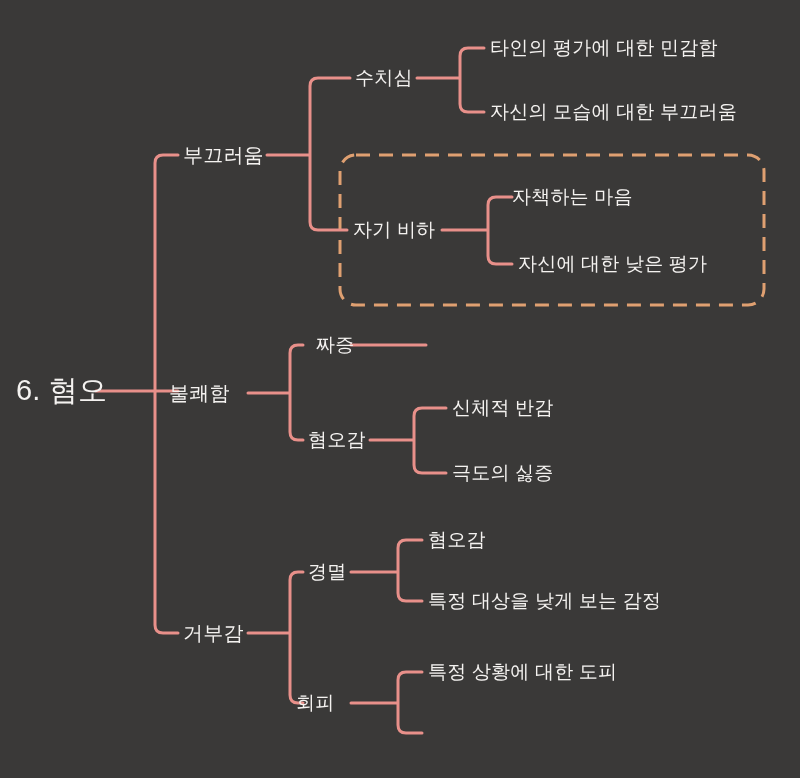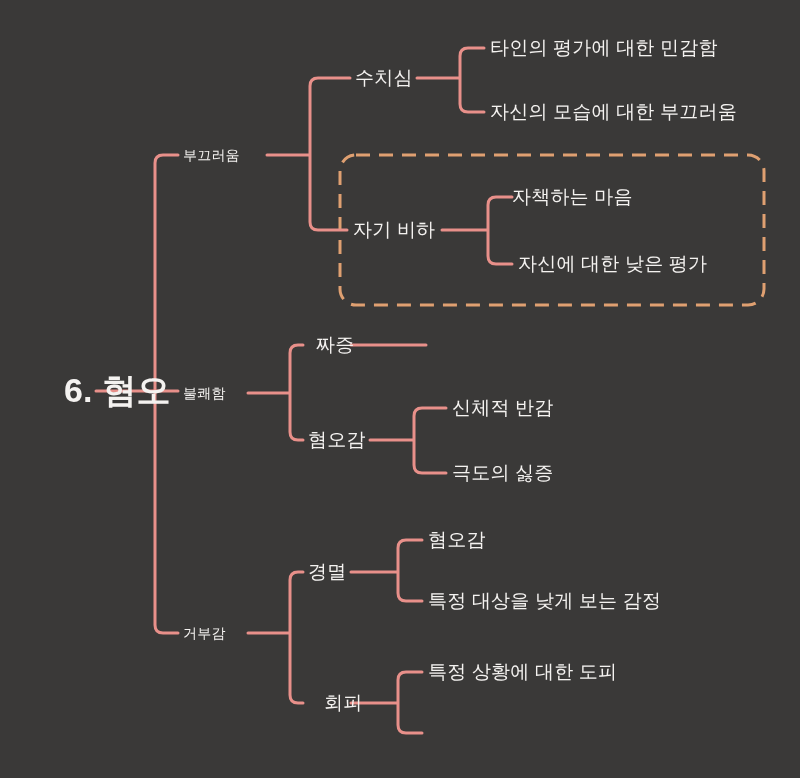--- a/index.html
+++ b/index.html
@@ -23,22 +23,22 @@
   svg.wires rect.hl{fill:none;stroke:var(--color-highlight);stroke-width:3;stroke-dasharray:14 9;}
   .node{
     position:absolute;
     transform:translateY(-50%);
     white-space:nowrap;
     font-size:19px;
     font-weight:500;
     letter-spacing:0.2px;
     line-height:1.2;
   }
-  .node.root{font-size:34px;font-weight:700;margin-left:48px;}
-  .node.l1{font-size:14px;}
+  .node.root{font-size:29px;font-weight:400;}
+  .node.l1{font-size:20px;}
 </style>
 </head>
 <body>
 
 <div class="stage">
 
   <svg class="wires" viewBox="0 0 800 778" xmlns="http://www.w3.org/2000/svg">
 
     <rect class="hl" x="340" y="155" width="424" height="150" rx="16"></rect>
 
@@ -60,37 +60,37 @@
     <path d="M 248 633 H 290 M 303 572 H 298 Q 290 572 290 580 V 695 Q 290 703 298 703 H 303"></path>
 
     <path d="M 351 572 H 398 M 422 540 H 406 Q 398 540 398 548 V 593 Q 398 601 406 601 H 422"></path>
 
     <path d="M 351 703 H 398 M 422 672 H 406 Q 398 672 398 680 V 725 Q 398 733 406 733 H 422"></path>
   </svg>
 
   <span class="node root" style="left:16px;top:390px">6. 혐오</span>
 
   <span class="node l1" style="left:183px;top:155px">부끄러움</span>
-  <span class="node l1" style="left:183px;top:393px">불쾌함</span>
+  <span class="node l1" style="left:169px;top:393px">불쾌함</span>
   <span class="node l1" style="left:183px;top:633px">거부감</span>
 
   <span class="node" style="left:355px;top:78px">수치심</span>
   <span class="node" style="left:490px;top:48px">타인의 평가에 대한 민감함</span>
   <span class="node" style="left:490px;top:112px">자신의 모습에 대한 부끄러움</span>
 
   <span class="node" style="left:353px;top:230px">자기 비하</span>
   <span class="node" style="left:512px;top:197px">자책하는 마음</span>
   <span class="node" style="left:518px;top:264px">자신에 대한 낮은 평가</span>
 
   <span class="node" style="left:316px;top:345px">짜증</span>
 
   <span class="node" style="left:308px;top:440px">혐오감</span>
   <span class="node" style="left:452px;top:408px">신체적 반감</span>
   <span class="node" style="left:452px;top:473px">극도의 싫증</span>
 
   <span class="node" style="left:308px;top:572px">경멸</span>
   <span class="node" style="left:428px;top:540px">혐오감</span>
   <span class="node" style="left:428px;top:601px">특정 대상을 낮게 보는 감정</span>
 
-  <span class="node" style="left:324px;top:703px">회피</span>
+  <span class="node" style="left:296px;top:703px">회피</span>
   <span class="node" style="left:428px;top:672px">특정 상황에 대한 도피</span>
 
 </div>
 
 </body></html>

